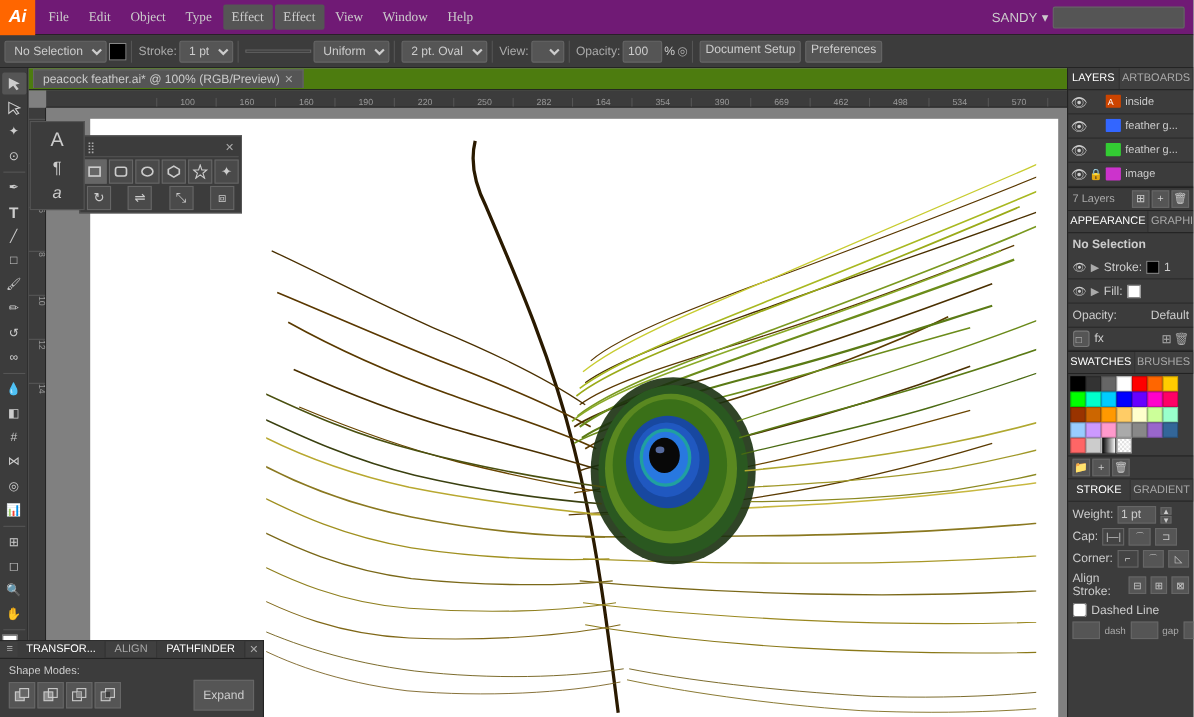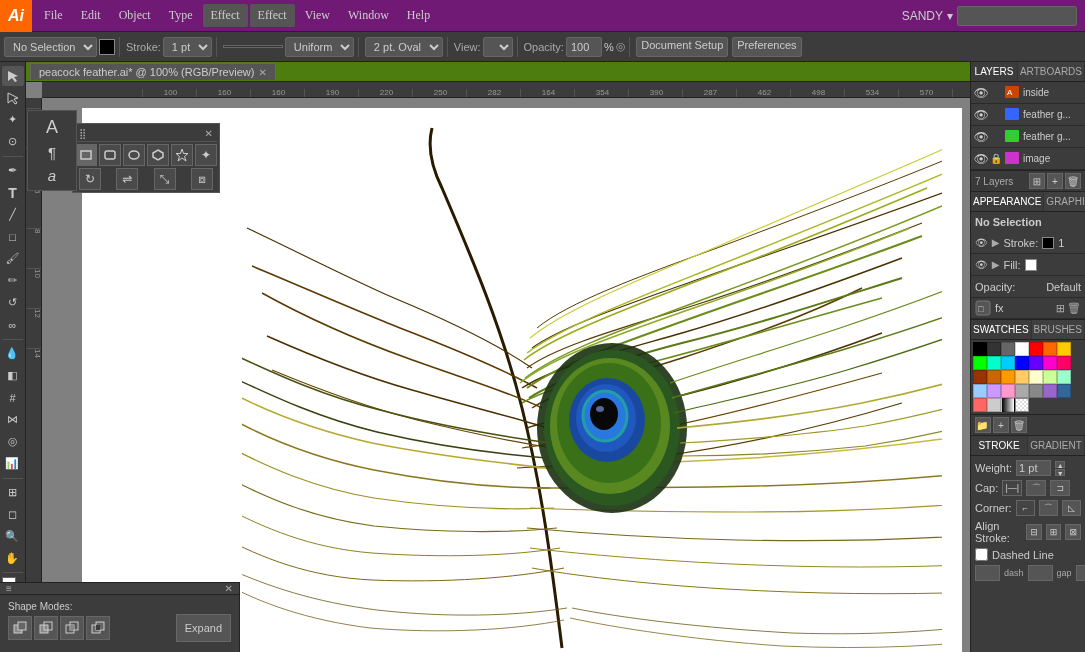--- a/index.html
+++ b/index.html
@@ -362,21 +362,21 @@
         <div class="ruler-tick">100</div>
         <div class="ruler-tick">160</div>
         <div class="ruler-tick">160</div>
         <div class="ruler-tick">190</div>
         <div class="ruler-tick">220</div>
         <div class="ruler-tick">250</div>
         <div class="ruler-tick">282</div>
         <div class="ruler-tick">164</div>
         <div class="ruler-tick">354</div>
         <div class="ruler-tick">390</div>
-        <div class="ruler-tick">287</div>
+        <div class="ruler-tick">669</div>
         <div class="ruler-tick">462</div>
         <div class="ruler-tick">498</div>
         <div class="ruler-tick">534</div>
         <div class="ruler-tick">570</div>
         <div class="ruler-tick">606</div>
 
       </div>
     </div>
 
     <div id="ruler-left" style="top:36px;">
@@ -706,20 +706,25 @@
 
       </div>
     </div>
 
   </div>
 </div>
 
 <div id="bottom-left-panels">
   <div style="display:flex;align-items:center;background:#404040;border-bottom:1px solid #222;padding:0 2px;">
     <span style="font-size:10px;color:#aaa;cursor:pointer;padding:0 4px;">≡</span>
+    <div class="bottom-panel-tabs" style="border:none;background:transparent;">
+      <div class="bottom-tab active">TRANSFOR...</div>
+      <div class="bottom-tab">ALIGN</div>
+      <div class="bottom-tab active" style="color:#fff;">PATHFINDER</div>
+    </div>
     <span style="margin-left:auto;font-size:10px;color:#aaa;cursor:pointer;padding:0 4px;">✕</span>
   </div>
   <div style="padding:4px;">
     <div class="bottom-panel-row">
       <span class="shape-modes-label">Shape Modes:</span>
     </div>
     <div class="bottom-panel-row">
       <div class="shape-modes-row">
         <div class="shape-mode-btn">
           <svg width="16" height="16" viewBox="0 0 16 16">

